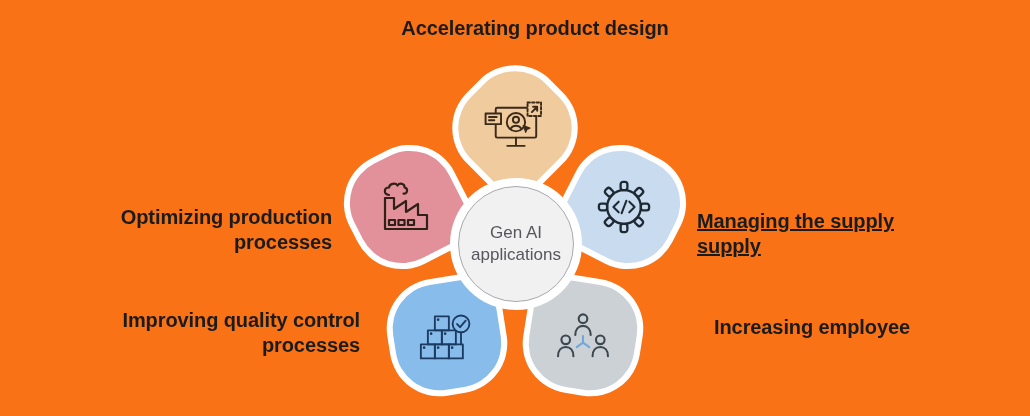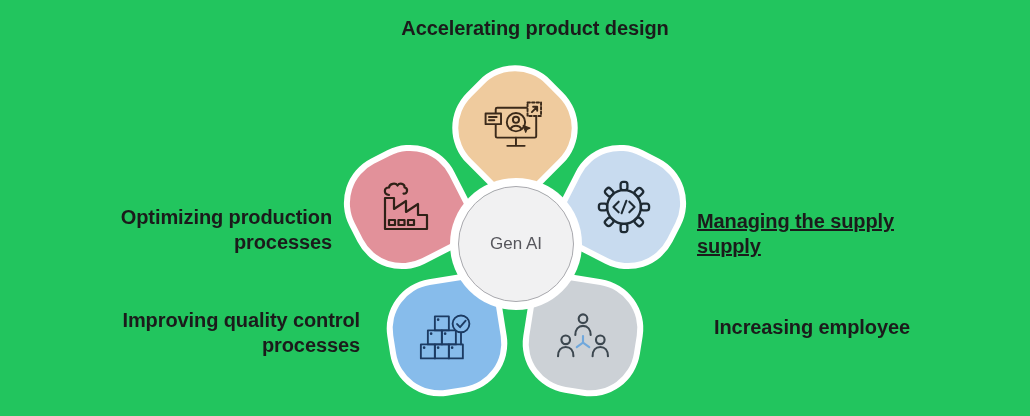--- a/index.html
+++ b/index.html
@@ -61,21 +61,21 @@
     z-index:5;
     color:#56565c;
     font-size:17px;
     line-height:22px;
     text-align:center;
   }
 </style>
 </head>
 <body>
 
-<div class="canvas" style="background-color: #22c55e;">
+<div class="canvas" style="background-color: #f97316;">
 
   <div class="label label-top">
     <div>Accelerating product design</div>
   </div>
 
   <div class="label label-right">
     <div>Managing the supply</div>
     <div>supply</div>
   </div>
 
@@ -182,16 +182,17 @@
           <rect x="10" y="39" width="6" height="5"></rect>
           <rect x="19.5" y="39" width="6" height="5"></rect>
           <rect x="29" y="39" width="6" height="5"></rect>
           <path d="M10,14 C4.5,13.5 4.5,6.5 10,6.5 C10.5,2.5 16.5,1.5 18.5,4.5 C20.5,1.5 26,2.5 25.5,6.5 C29.5,7.2 28.5,13.5 24.5,12.6"></path>
         </svg>
       </div>
     </div>
 
     <div class="center-circle" style="background-color: rgb(241, 241, 242); text-align: right;">
       <div>Gen AI</div>
+      <div>applications</div>
     </div>
 
   </div>
 </div>
 
 </body></html>

